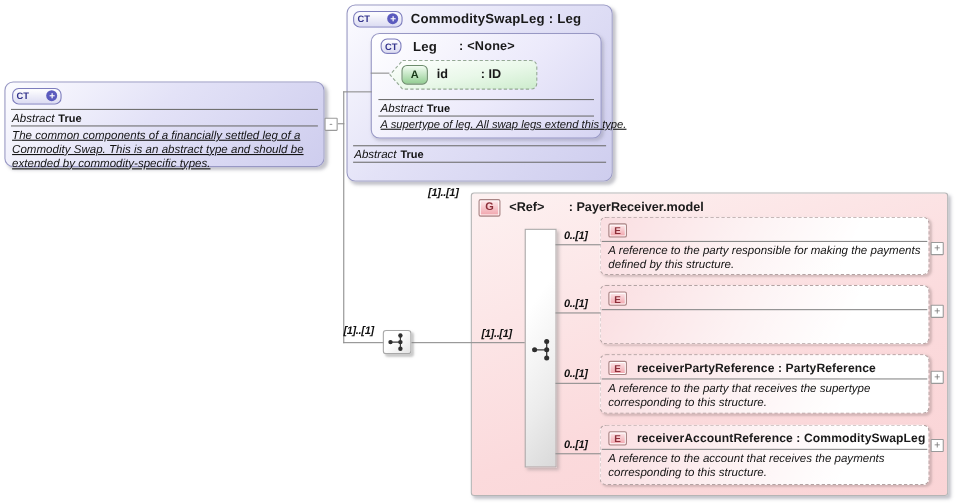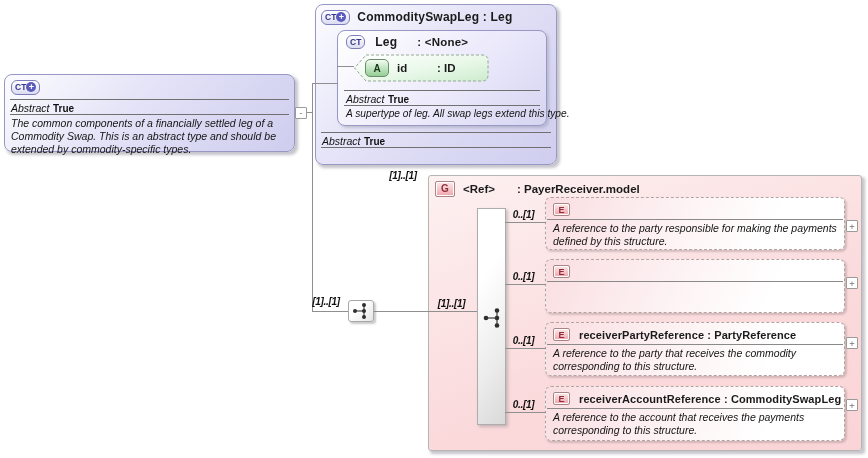--- a/index.html
+++ b/index.html
@@ -16,41 +16,41 @@
   .hline { position: absolute; height: 0; border-top: 1px solid #8f8f8f; }
   .vline { position: absolute; width: 0; border-left: 1px solid #8f8f8f; }
   .sep { position: absolute; left: 5px; right: 5px; height: 0; border-top: 1px solid #707070; }
   .card {
     position: absolute; font-size: 10px; font-weight: bold; font-style: italic;
     color: #111; text-align: center; white-space: nowrap; letter-spacing: -0.3px;
   }
   .abstract-row { position: absolute; left: 6px; right: 6px; display: flex; align-items: baseline; }
   .abstract-label { font-size: 10.5px; font-style: italic; color: #111; width: 42px; }
   .abstract-value { font-size: 10px; font-weight: bold; color: #111; }
-  .desc { position: absolute; font-size: 10.5px; font-style: italic; line-height: 1.22; color: #141414; }
+  .desc { position: absolute; font-size: 10.5px; font-style: italic; line-height: 1.22; color: #141414; text-decoration: underline; }
 
   
   .ct-box {
     position: absolute; border: 1px solid #9898c4; border-radius: 8px;
     background: linear-gradient(135deg, #fcfcff 0%, #e3e2f7 45%, #cecdee 100%);
   }
   .leg-box {
     position: absolute; border: 1px solid #9898c4; border-radius: 8px;
     background: linear-gradient(135deg, #ffffff 0%, #eceafb 55%, #d6d5f2 100%);
     box-shadow: 2px 2px 3px rgba(125,125,140,0.35);
   }
   .box-header { position: absolute; left: 0; right: 0; top: 0; display: flex; align-items: center; }
   .box-title { font-size: 12px; font-weight: bold; white-space: nowrap; letter-spacing: 0.2px; }
 
   .ct-icon {
     display: inline-flex; align-items: center; justify-content: center;
     border: 1px solid #7d7dbd; border-radius: 6px;
     background: linear-gradient(#ffffff, #dcdcf2);
     font-size: 8.5px; font-weight: bold; color: #34348c;
-    height: 15px; padding: 0 3px; gap: 0; flex: none;
+    height: 15px; padding: 0 3px; gap: 16px; flex: none;
   }
   .ct-plus-circle {
     width: 10px; height: 10px; border-radius: 50%;
     background: #5b5bbe; color: #ffffff; font-size: 9px; font-weight: bold;
     display: inline-flex; align-items: center; justify-content: center; line-height: 1;
   }
 
   
   .attr-box { position: absolute; width: 137px; height: 28px; }
   .attr-content {
@@ -221,21 +221,21 @@
     </div>
     <div class="element-sep"></div>
   </div>
 
   <div class="element-box" style="top:322px; height:54px;">
     <div class="element-header">
       <span class="e-icon">E</span>
       <span class="element-title">receiverPartyReference : PartyReference</span>
     </div>
     <div class="element-sep"></div>
-    <div class="element-desc">A reference to the party that receives the commodity corresponding to this structure.</div>
+    <div class="element-desc">A reference to the party that receives the supertype corresponding to this structure.</div>
   </div>
 
   <div class="element-box" style="top:386px; height:55px;">
     <div class="element-header">
       <span class="e-icon">E</span>
       <span class="element-title">receiverAccountReference : CommoditySwapLeg</span>
     </div>
     <div class="element-sep"></div>
     <div class="element-desc">A reference to the account that receives the payments corresponding to this structure.</div>
   </div>

